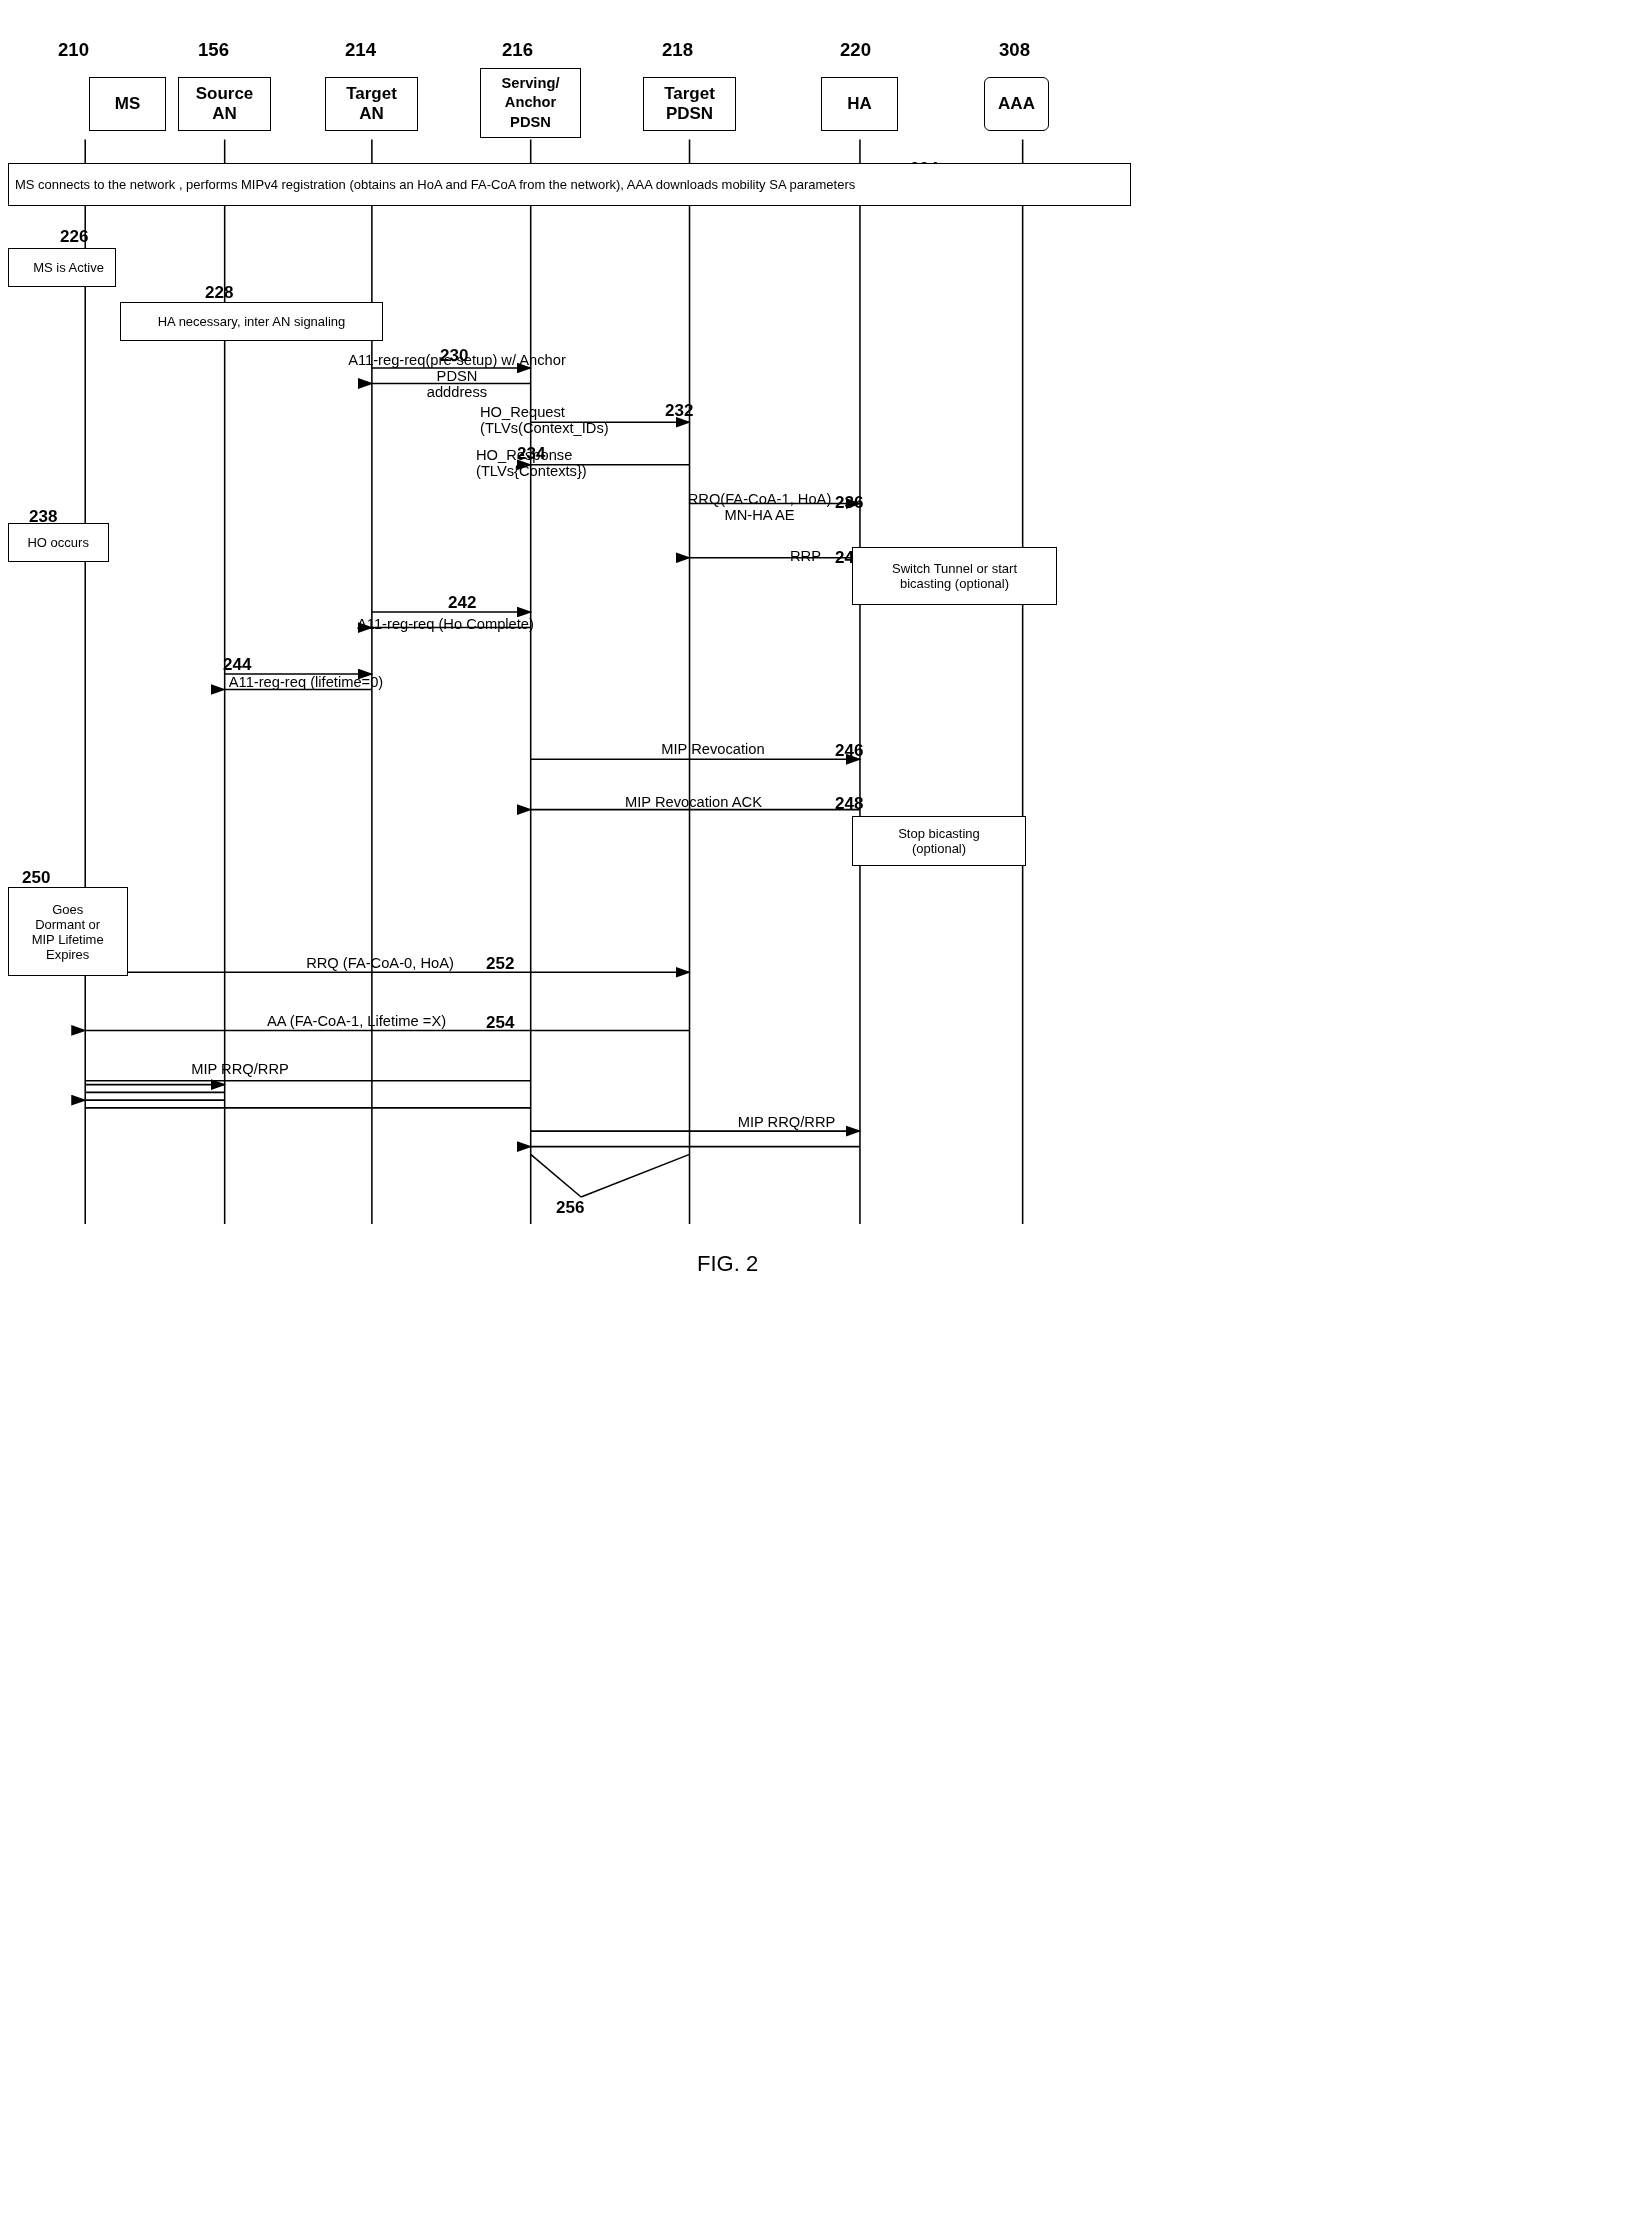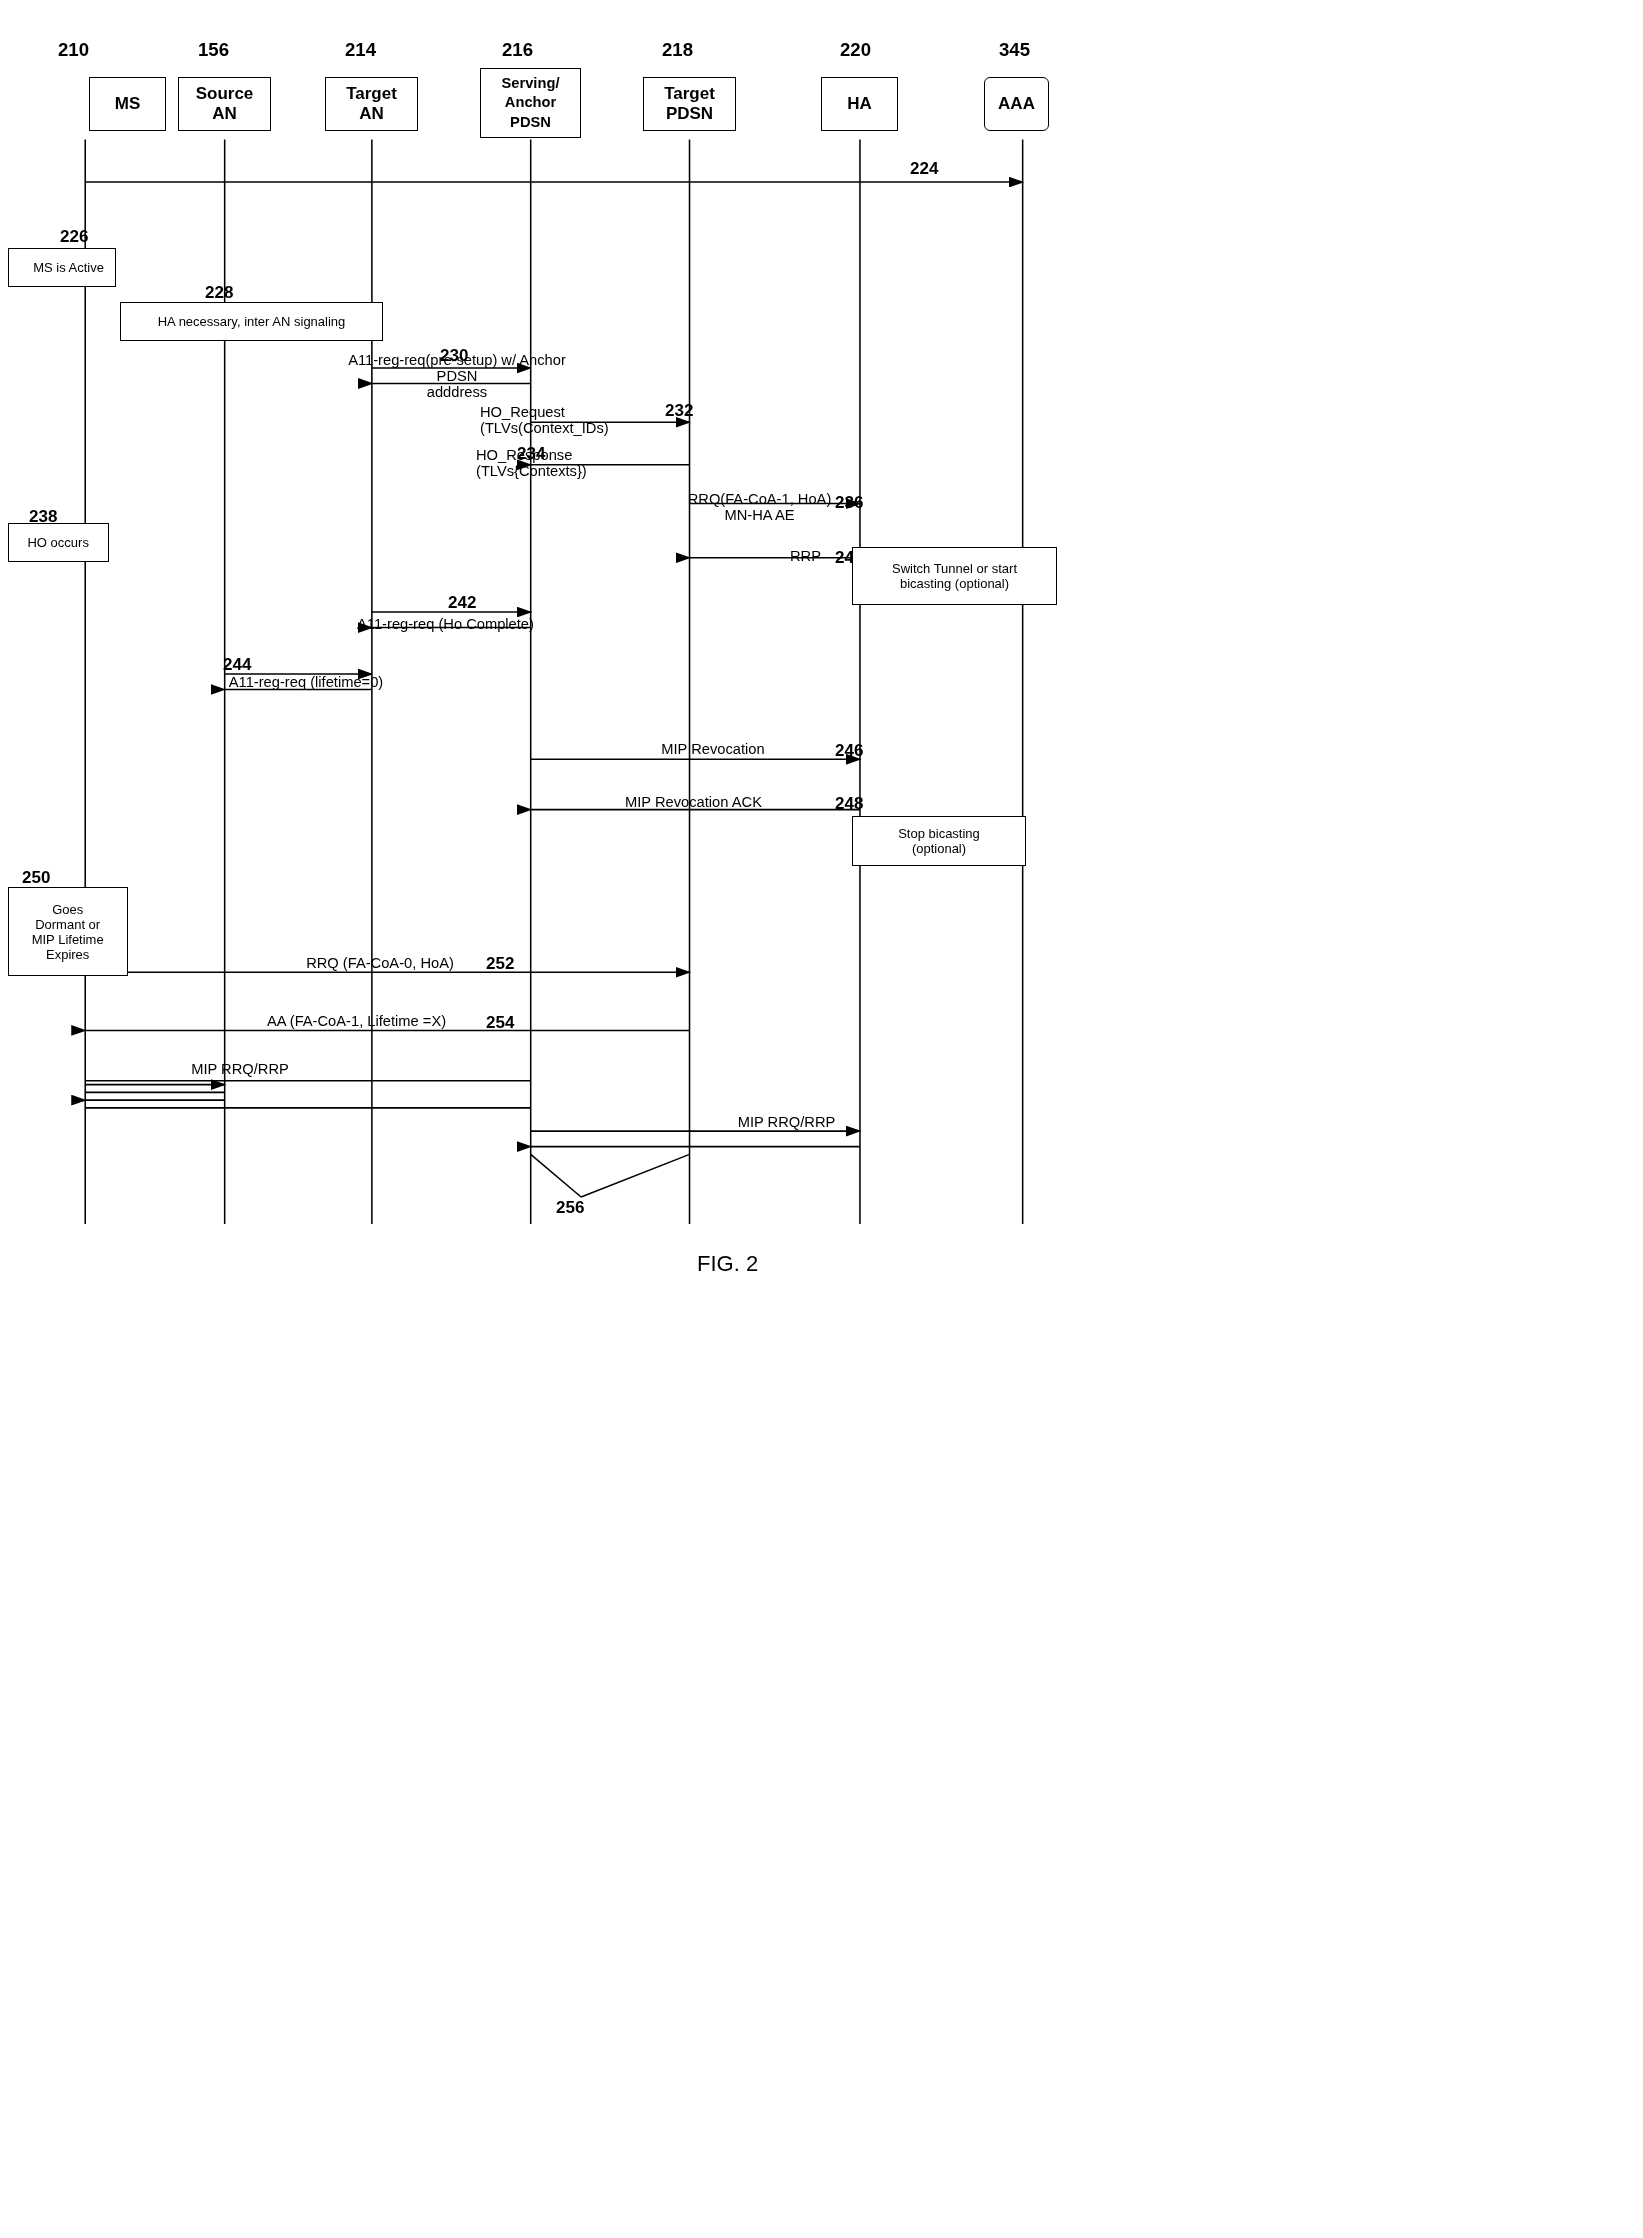--- a/index.html
+++ b/index.html
@@ -143,21 +143,21 @@
     <line x1="110" y1="1430" x2="685" y2="1430" stroke="#000" stroke-width="2"></line>
 
   </svg>
 
   <div class="entity-label" style="left:58px; top:39px;">210</div>
   <div class="entity-label" style="left:198px; top:39px;">156</div>
   <div class="entity-label" style="left:345px; top:39px;">214</div>
   <div class="entity-label" style="left:502px; top:39px;">216</div>
   <div class="entity-label" style="left:662px; top:39px;">218</div>
   <div class="entity-label" style="left:840px; top:39px;">220</div>
-  <div class="entity-label" style="left:999px; top:39px;">345</div>
+  <div class="entity-label" style="left:999px; top:39px;">308</div>
 
   <div class="entity-box" style="left:46px; top:77px; width:77px; height:54px;margin-left:43px;">
     <span>MS</span>
   </div>
   <div class="entity-box" style="left:178px; top:77px; width:93px; height:54px;">
     <span style="white-space:pre-line;">Source
 AN</span>
   </div>
   <div class="entity-box" style="left:325px; top:77px; width:93px; height:54px;">
     <span style="white-space:pre-line;">Target
@@ -174,20 +174,23 @@
   </div>
   <div class="entity-box" style="left:821px; top:77px; width:77px; height:54px;">
     <span>HA</span>
   </div>
   <div class="entity-box" style="left:984px; top:77px; width:65px; height:54px;border-radius:6px;">
     <span>AAA</span>
   </div>
 
   <div class="step-label" style="left:910px; top:159px;">224</div>
 
+  <div style="position:absolute; left:7.7px; top:163px; width:1123px; height:43px; border:0.8px solid #000; background:#fff; font-size:13px; display:flex; align-items:center; padding:0 6.2px;">
+    <span>MS connects to the network , performs MIPv4 registration (obtains an HoA and FA-CoA from the network), AAA downloads mobility SA parameters</span>
+  </div>
 
   <div class="step-label" style="left:60px; top:227px;">226</div>
 
   <div class="note-box" style="left:7.7px; top:248px; width:108px; height:39px; font-size:13px; display:flex; align-items:center; justify-content:center;padding-left:20px;">
     <span>MS is Active</span>
   </div>
 
   <div class="step-label" style="left:205px; top:283px;">228</div>
 
   <div class="note-box" style="left:120px; top:302px; width:263px; height:39px; font-size:13px; display:flex; align-items:center; justify-content:center;">

